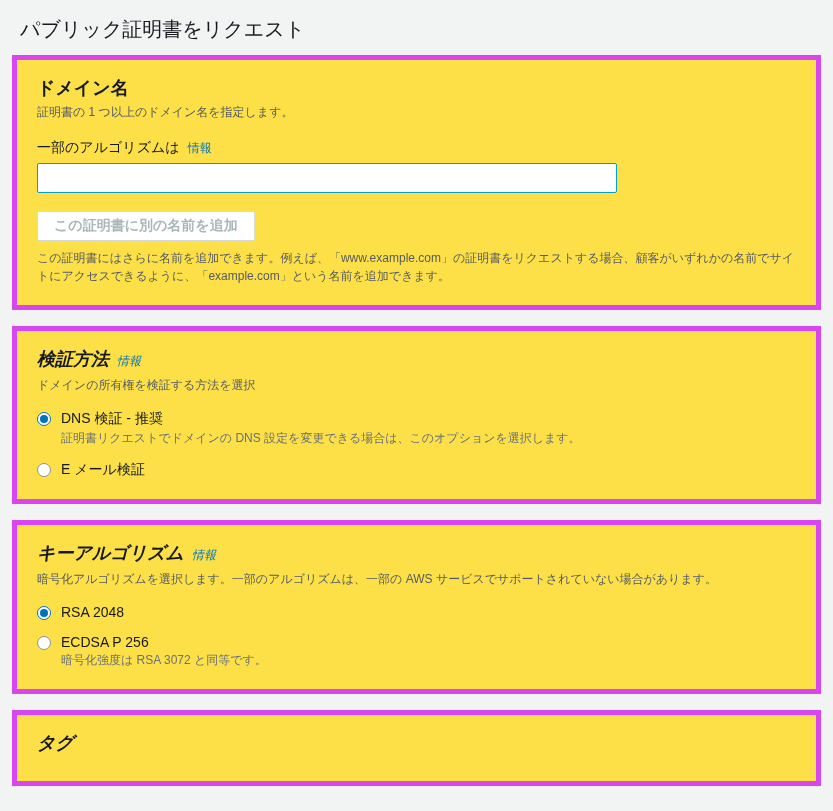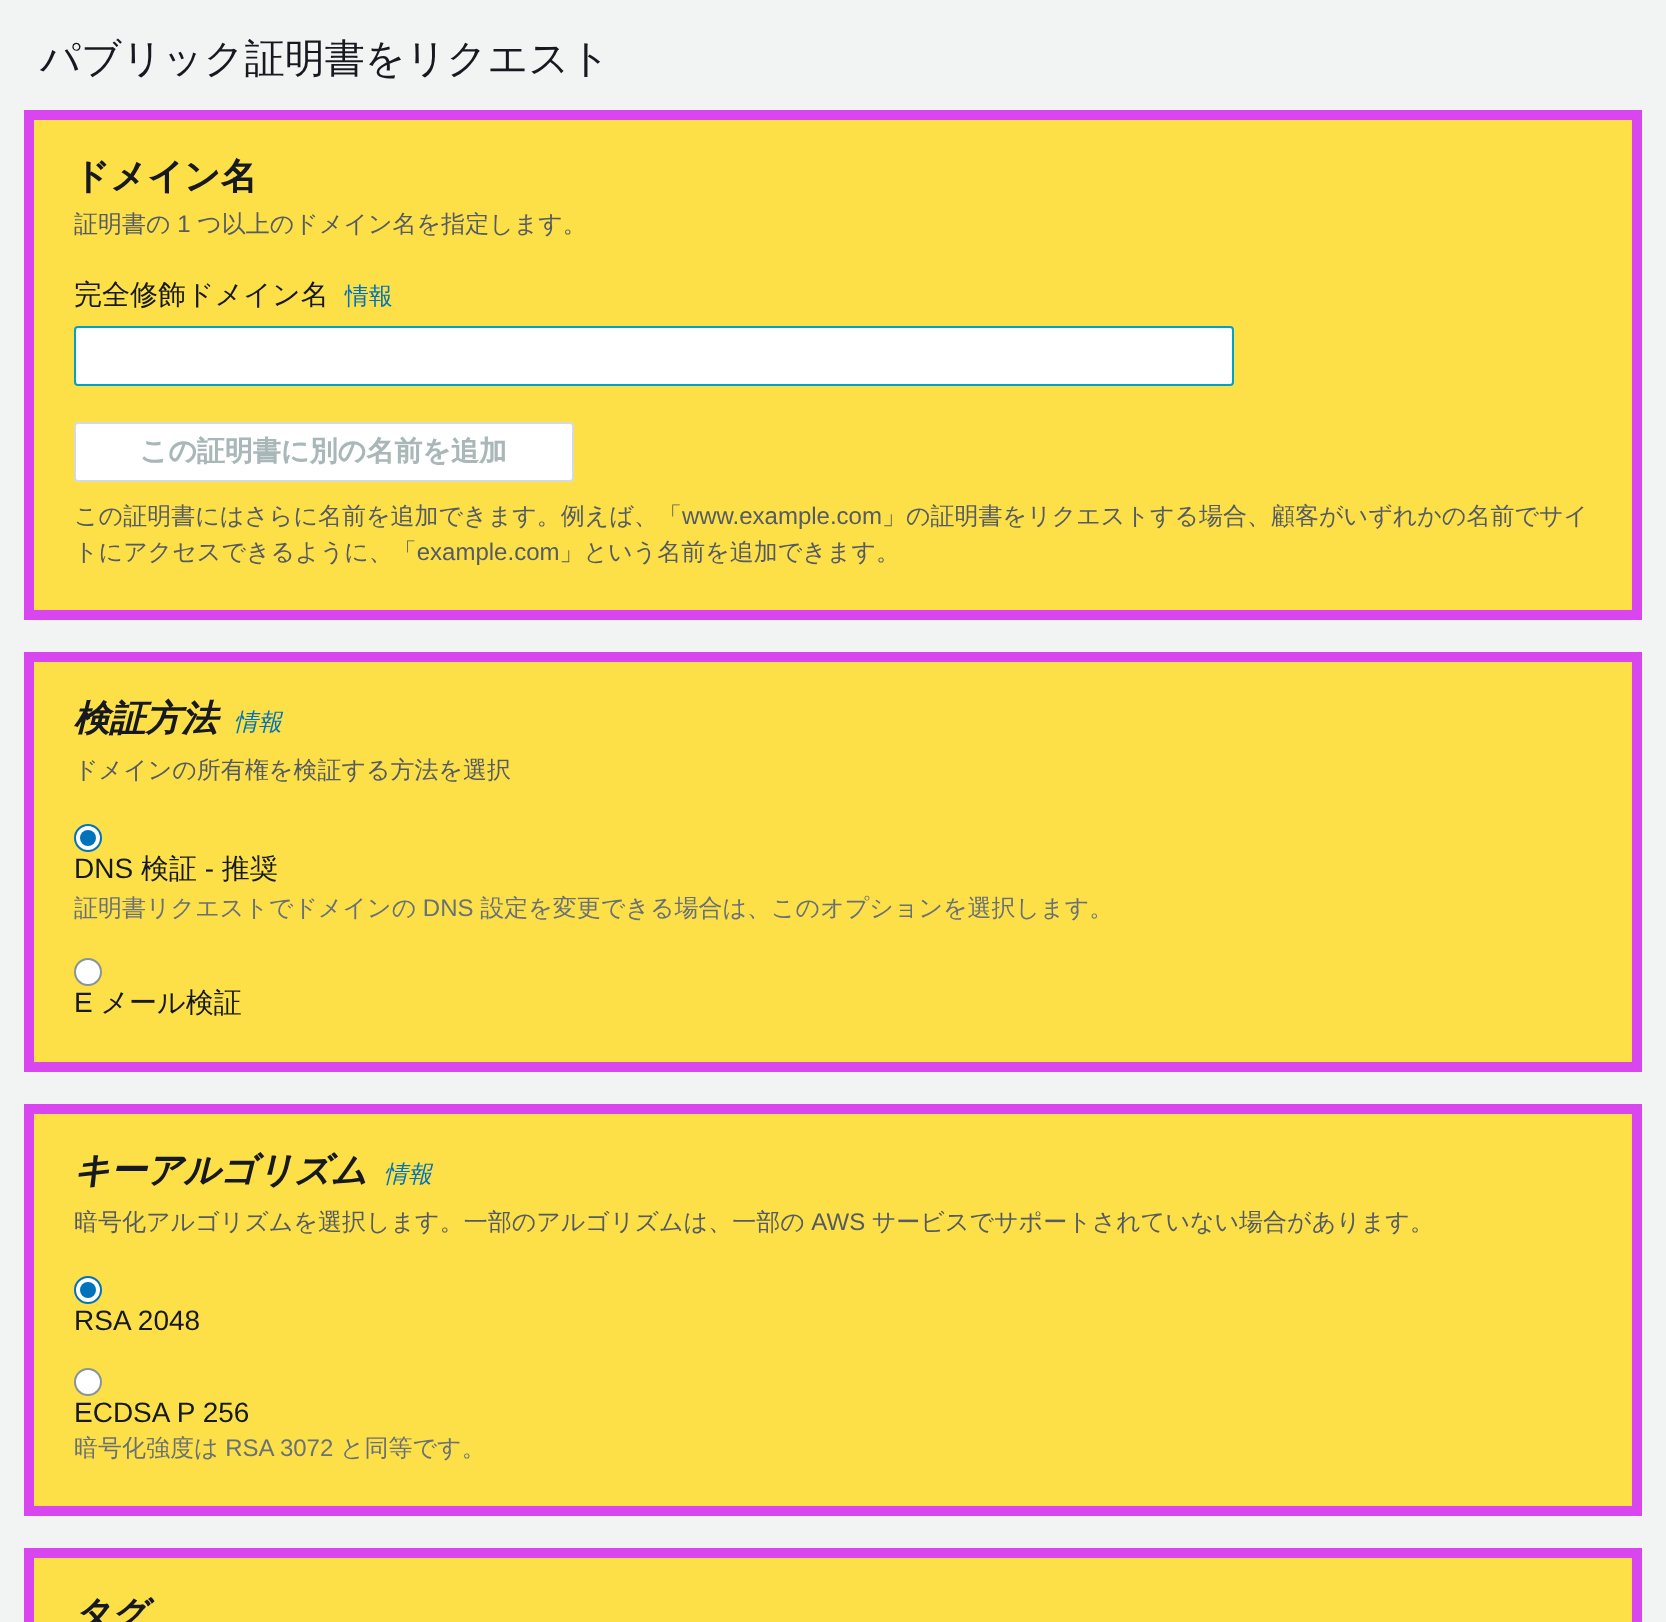--- a/index.html
+++ b/index.html
@@ -65,21 +65,21 @@
       outline: none;
     }
     .section-title-row {
       display: flex;
       align-items: baseline;
       margin-bottom: 2px;
       font-style: italic;
     }
     .btn {
       display: inline-block;
-      padding: 5px 32px;
+      padding: 5px 16px;
       border: 1px solid #545b64;
       border-radius: 2px;
       background: #fff;
       font-size: 14px;
       cursor: pointer;
       color: #545b64;
       font-weight: 700;
     }
     .btn-disabled {
       color: #aab7b8;
@@ -93,21 +93,20 @@
       line-height: 1.5;
     }
     .radio-group {
       margin-top: 14px;
     }
     .radio-item {
       display: flex;
       align-items: flex-start;
       margin-bottom: 14px;
       cursor: pointer;
-      flex-direction: column;
     }
     .radio-item:last-child {
       margin-bottom: 0;
     }
     .radio-circle {
       width: 14px;
       height: 14px;
       border: 1px solid #879596;
       border-radius: 50%;
       margin-right: 10px;
@@ -149,21 +148,21 @@
 </head>
 <body>
 
 <h1 class="page-title">パブリック証明書をリクエスト</h1>
 
 <div class="panel">
   <div class="section-title">ドメイン名</div>
   <div class="section-desc">証明書の 1 つ以上のドメイン名を指定します。</div>
 
   <div class="label-row">
-    <span class="field-label">完全修飾ドメイン名</span>
+    <span class="field-label">一部のアルゴリズムは</span>
     <a class="info-link">情報</a>
   </div>
   <input type="text" class="text-input" style="">
 
   <div class="add-name-row">
     <button class="btn btn-disabled">この証明書に別の名前を追加</button>
   </div>
   <div class="help-text">この証明書にはさらに名前を追加できます。例えば、「www.example.com」の証明書をリクエストする場合、顧客がいずれかの名前でサイトにアクセスできるように、「example.com」という名前を追加できます。</div>
 </div>
 

